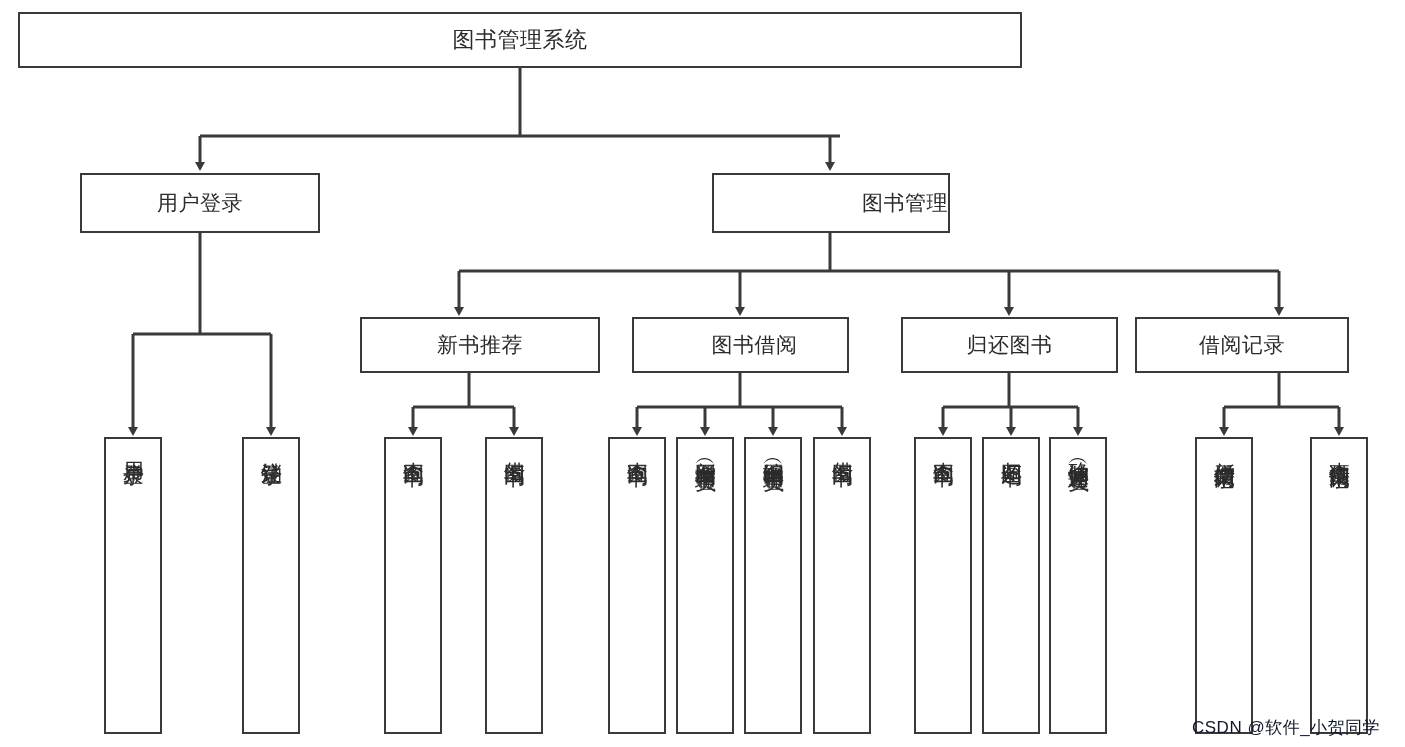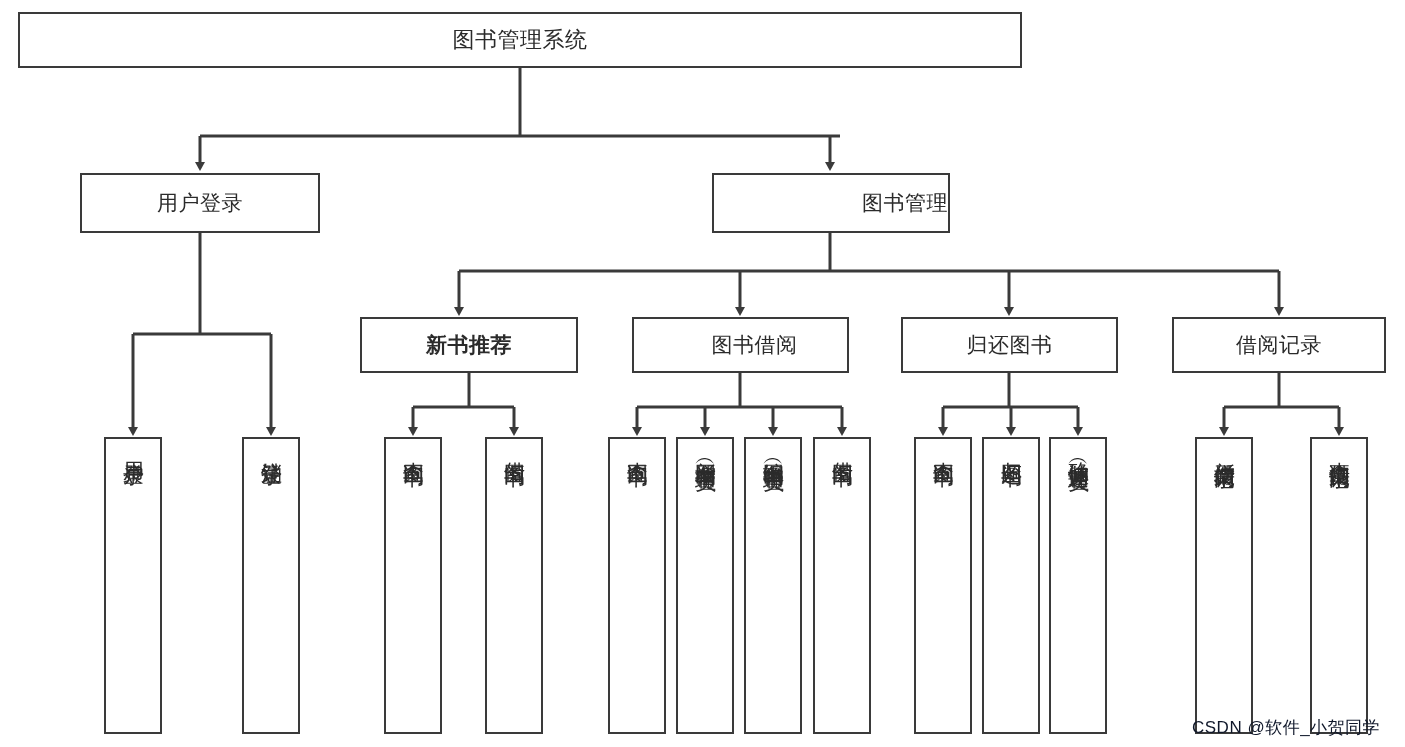--- a/index.html
+++ b/index.html
@@ -123,30 +123,30 @@
     <span>图书管理系统</span>
   </div>
 
   <div class="node node-h" style="left:80px; top:173px; width:240px; height:60px;">
     <span>用户登录</span>
   </div>
   <div class="node node-h" style="left:712px; top:173px; width:238px; height:60px;justify-content:flex-end;">
     <span>图书管理</span>
   </div>
 
-  <div class="node node-h" style="left:360px; top:317px; width:218px; height:56px;font-weight:bold;">
+  <div class="node node-h" style="left:360px; top:317px; width:240px; height:56px;">
     <span>新书推荐</span>
   </div>
   <div class="node node-h" style="left:632px; top:317px; width:217px; height:56px;padding-left:28px;">
     <span>图书借阅</span>
   </div>
   <div class="node node-h" style="left:901px; top:317px; width:217px; height:56px;">
     <span>归还图书</span>
   </div>
-  <div class="node node-h" style="left:1172px; top:317px; width:214px; height:56px;text-align:right;">
+  <div class="node node-h" style="left:1135px; top:317px; width:214px; height:56px;text-align:right;">
     <span>借阅记录</span>
   </div>
 
   <div class="node node-v" style="left:104px; top:437px; width:58px; height:297px;">
     <span class="vtext">用户登录</span>
   </div>
   <div class="node node-v" style="left:242px; top:437px; width:58px; height:297px;">
     <span class="vtext">注销登录</span>
   </div>
 

